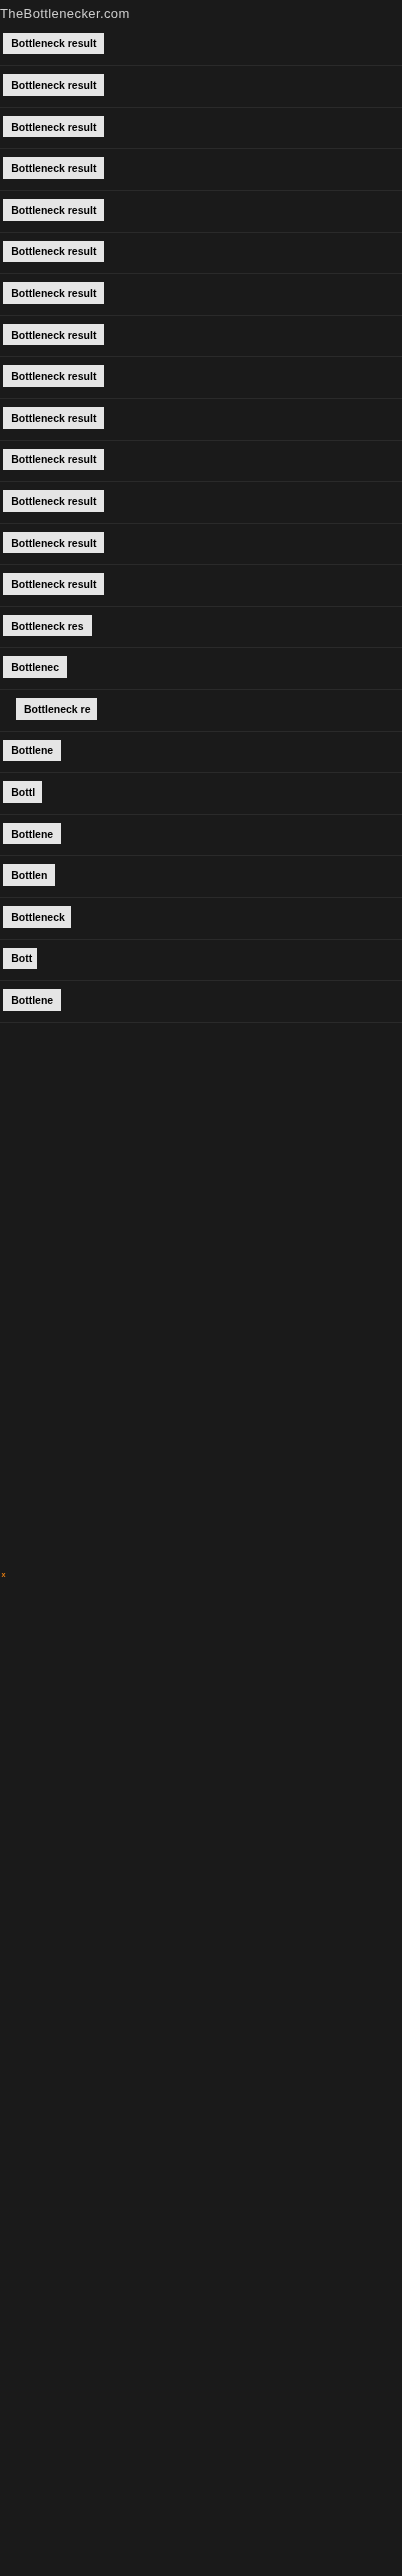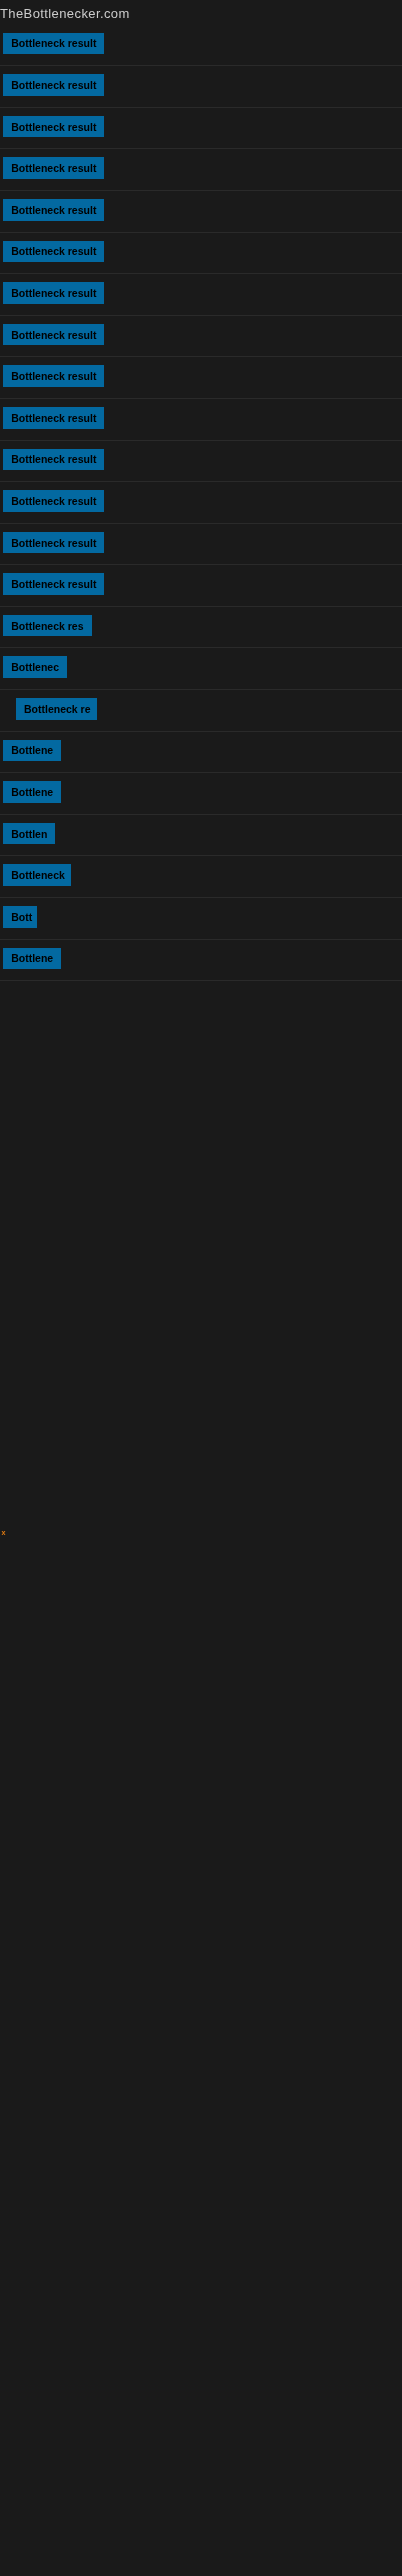--- a/index.html
+++ b/index.html
@@ -15,21 +15,21 @@
       position: relative;
     }
     .site-title {
       text-align: left;
       color: #cccccc;
       font-size: 13px;
       padding: 6.4px 0 3.2px 0;
       letter-spacing: 0.4px;
     }
     .bottleneck-card {
-      background-color: #0369a1;
+      background-color: #e5e5e5;
       color: #000000;
       font-size: 10.5px;
       font-weight: 600;
       padding: 4.8px 8px;
       display: inline-block;
       margin: 0 0 0 3.2px;
       white-space: nowrap;
       overflow: hidden;
     }
     .row {
@@ -63,20 +63,21 @@
     <div class="row"><div class="bottleneck-card" style="max-width: 109px;">Bottleneck result</div></div>
     <div class="row"><div class="bottleneck-card" style="max-width: 109px;">Bottleneck result</div></div>
     <div class="row"><div class="bottleneck-card" style="max-width: 109px;">Bottleneck result</div></div>
     <div class="row"><div class="bottleneck-card" style="max-width: 109px;">Bottleneck result</div></div>
     <div class="row"><div class="bottleneck-card" style="max-width: 109px;">Bottleneck result</div></div>
     <div class="row"><div class="bottleneck-card" style="max-width: 109px;">Bottleneck result</div></div>
     <div class="row"><div class="bottleneck-card" style="max-width: 89px;">Bottleneck res</div></div>
     <div class="row"><div class="bottleneck-card" style="max-width: 64px; text-align: right;">Bottlenec</div></div>
     <div class="row"><div class="bottleneck-card" style="max-width: 81px; margin-left: 16px;">Bottleneck re</div></div>
     <div class="row"><div class="bottleneck-card" style="max-width: 58px;">Bottlene</div></div>
+    <div class="row"><div class="bottleneck-card" style="max-width: 39px;">Bottl</div></div>
     <div class="row"><div class="bottleneck-card" style="max-width: 58px;">Bottlene</div></div>
     <div class="row"><div class="bottleneck-card" style="max-width: 52px;">Bottlen</div></div>
     <div class="row"><div class="bottleneck-card" style="max-width: 68px;">Bottleneck</div></div>
     <div class="row"><div class="bottleneck-card" style="max-width: 34px;">Bott</div></div>
     <div class="row"><div class="bottleneck-card" style="max-width: 58px;">Bottlene</div></div>
   </div>
 
 <div style="height: 564px; position: relative;">
   <span class="small-label">x</span>
 </div>

